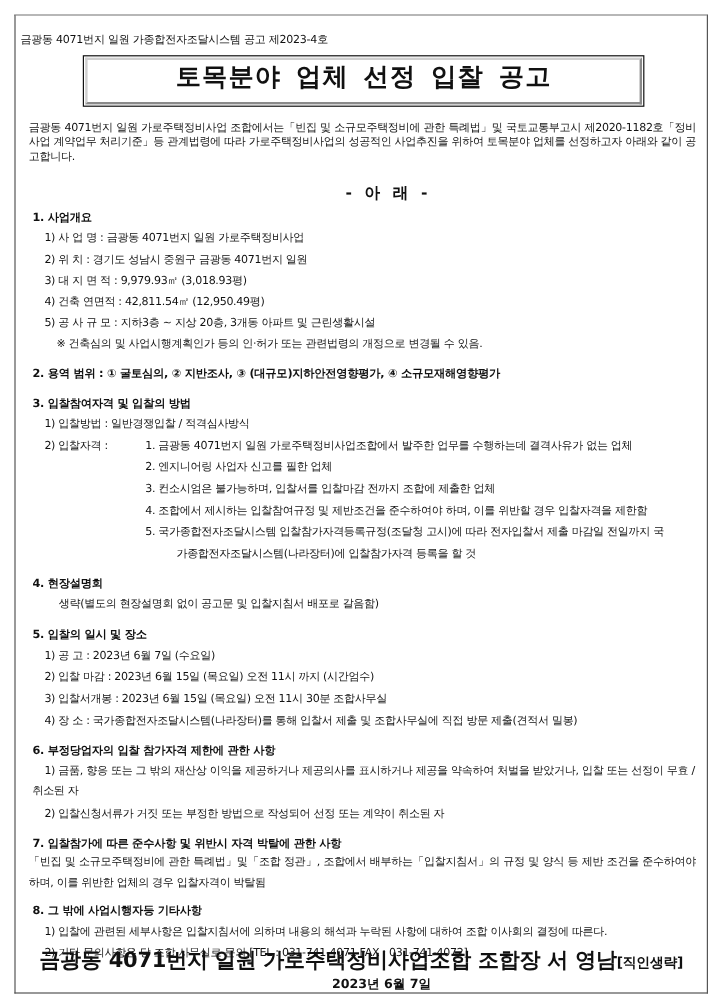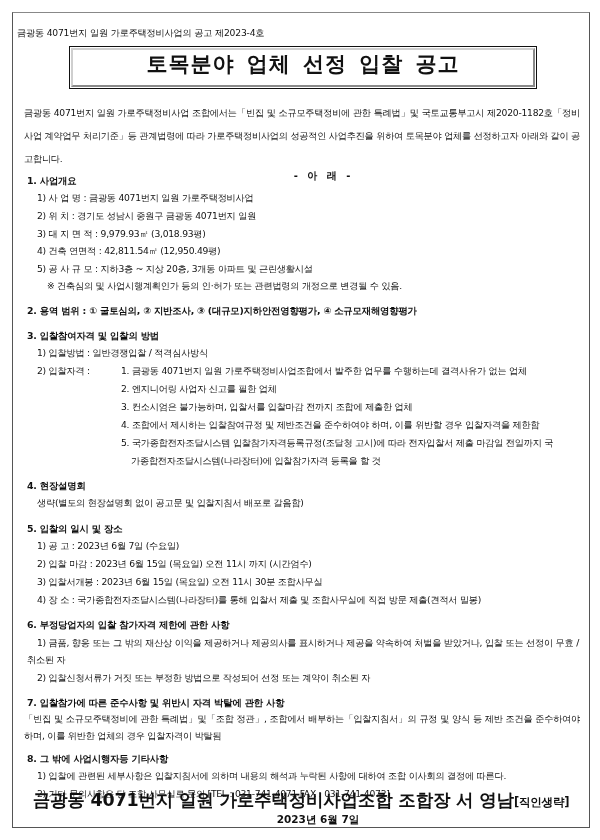--- a/index.html
+++ b/index.html
@@ -25,54 +25,54 @@
     position: absolute; left: 1px; top: 1px; right: 1px; bottom: 1px;
     border-top: 2px solid #cfcfcf; border-left: 2px solid #cfcfcf;
     border-right: 2px solid #8a8a8a; border-bottom: 2px solid #8a8a8a;
     display: flex; align-items: flex-start; justify-content: center;
   }
   .title-text {
     font-size: 21px; font-weight: bold; letter-spacing: 1px; word-spacing: 4px;
   }
   .intro {
     position: absolute; left: 11px; top: 88px; width: 556px;
-    font-size: 9.2px; line-height: 23px; text-align: justify;
+    font-size: 9.2px; line-height: 12px; text-align: justify;
     letter-spacing: -0.25px;
   }
   .ahrae {
-    position: absolute; left: 0; top: 156px; width: 578px; text-align: center;
-    font-size: 10px; font-weight: bold; word-spacing: 6px; padding-left: 40px; box-sizing: border-box;
+    position: absolute; left: 0; top: 139px; width: 578px; text-align: center;
+    font-size: 13px; font-weight: bold; word-spacing: 6px; padding-left: 40px; box-sizing: border-box;
   }
   .sec-title {
     position: absolute; left: 14px; font-size: 9.4px; font-weight: bold; white-space: nowrap;
     letter-spacing: -0.2px;
   }
   .line {
     position: absolute; font-size: 9.2px; white-space: nowrap; letter-spacing: -0.25px;
   }
   .l1 { left: 24px; }
   .l-note { left: 34px; }
   .l-sub { left: 108px; }
-  .l-sub2 { left: 118px; }
+  .l-sub2 { left: 134px; }
   .para {
     position: absolute; font-size: 9.2px; line-height: 17px; text-align: justify;
     letter-spacing: -0.25px;
   }
   .date {
     position: absolute; left: 16px; top: 782px; width: 578px; text-align: center;
     font-size: 10.5px; font-weight: bold;
   }
   .bold { font-weight: bold; }
 </style>
 </head>
 <body>
 
 <div class="page">
 
-  <div class="notice-no">금광동 4071번지 일원 가로주택정비사업의 공고 제2023-4호</div>
+  <div class="notice-no">금광동 4071번지 일원 가종합전자조달시스템 공고 제2023-4호</div>
 
   <div class="title-box">
     <div class="inner">
       <span class="title-text">토목분야 업체 선정 입찰 공고</span>
     </div>
   </div>
 
   <div class="intro">금광동 4071번지 일원 가로주택정비사업 조합에서는「빈집 및 소규모주택정비에 관한 특례법」및 국토교통부고시 제2020-1182호「정비사업 계약업무 처리기준」등 관계법령에 따라 가로주택정비사업의 성공적인 사업추진을 위하여 토목분야 업체를 선정하고자 아래와 같이 공고합니다.</div>
 
   <div class="ahrae">- 아 래 -</div>
@@ -94,21 +94,21 @@
   <div class="line l1" style="top:334px;">1) 입찰방법 : 일반경쟁입찰 / 적격심사방식</div>
   <div class="line l1" style="top:352px;">2) 입찰자격 :</div>
   <div class="line l-sub" style="top:352px;">1. 금광동 4071번지 일원 가로주택정비사업조합에서 발주한 업무를 수행하는데 결격사유가 없는 업체</div>
   <div class="line l-sub" style="top:370px;">2. 엔지니어링 사업자 신고를 필한 업체</div>
   <div class="line l-sub" style="top:388px;">3. 컨소시엄은 불가능하며, 입찰서를 입찰마감 전까지 조합에 제출한 업체</div>
   <div class="line l-sub" style="top:406px;">4. 조합에서 제시하는 입찰참여규정 및 제반조건을 준수하여야 하며, 이를 위반할 경우 입찰자격을 제한함</div>
   <div class="line l-sub" style="top:424px;">5. 국가종합전자조달시스템 입찰참가자격등록규정(조달청 고시)에 따라 전자입찰서 제출 마감일 전일까지 국</div>
   <div class="line l-sub2" style="top:442px;">가종합전자조달시스템(나라장터)에 입찰참가자격 등록을 할 것</div>
 
   <div class="sec-title" style="top:467px;">4. 현장설명회</div>
-  <div class="line l1" style="top:484px;">생략(별도의 현장설명회 없이 공고문 및 입찰지침서 배포로 갈음함)</div>
+  <div class="line l1" style="top:484px;margin-left:12px;">생략(별도의 현장설명회 없이 공고문 및 입찰지침서 배포로 갈음함)</div>
 
   <div class="sec-title" style="top:510px;">5. 입찰의 일시 및 장소</div>
   <div class="line l1" style="top:527px;">1) 공         고 : 2023년 6월 7일 (수요일)</div>
   <div class="line l1" style="top:545px;">2) 입찰  마감 : 2023년 6월 15일 (목요일) 오전 11시 까지 (시간엄수)</div>
   <div class="line l1" style="top:563px;">3) 입찰서개봉 : 2023년 6월 15일 (목요일) 오전 11시 30분 조합사무실</div>
   <div class="line l1" style="top:581px;">4) 장         소 : 국가종합전자조달시스템(나라장터)를 통해 입찰서 제출 및 조합사무실에 직접 방문 제출(견적서 밀봉)</div>
 
   <div class="sec-title" style="top:606px;">6. 부정당업자의 입찰 참가자격 제한에 관한 사항</div>
   <div class="para" style="top:621px; left:14px; width:552px; text-indent:10px;">1) 금품, 향응 또는 그 밖의 재산상 이익을 제공하거나 제공의사를 표시하거나 제공을 약속하여 처벌을 받았거나, 입찰 또는 선정이 무효 / 취소된 자</div>
   <div class="line l1" style="top:659px;">2) 입찰신청서류가 거짓 또는 부정한 방법으로 작성되어 선정 또는 계약이 취소된 자</div>

